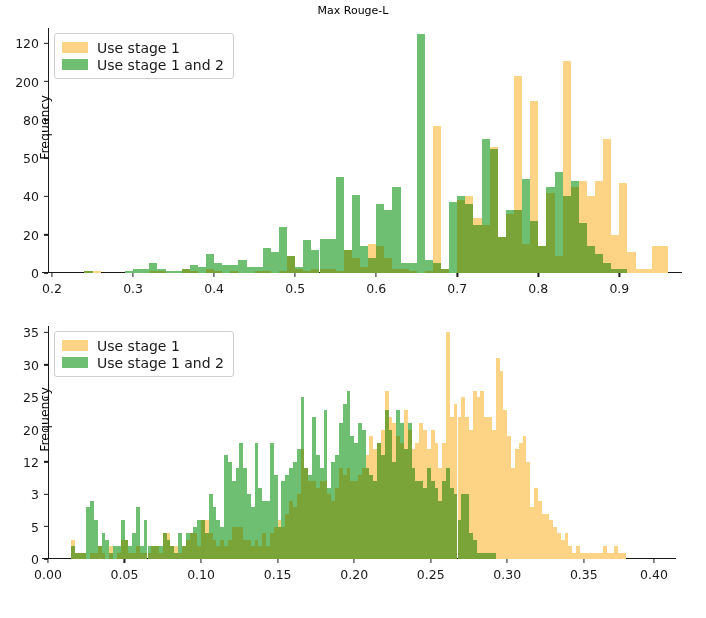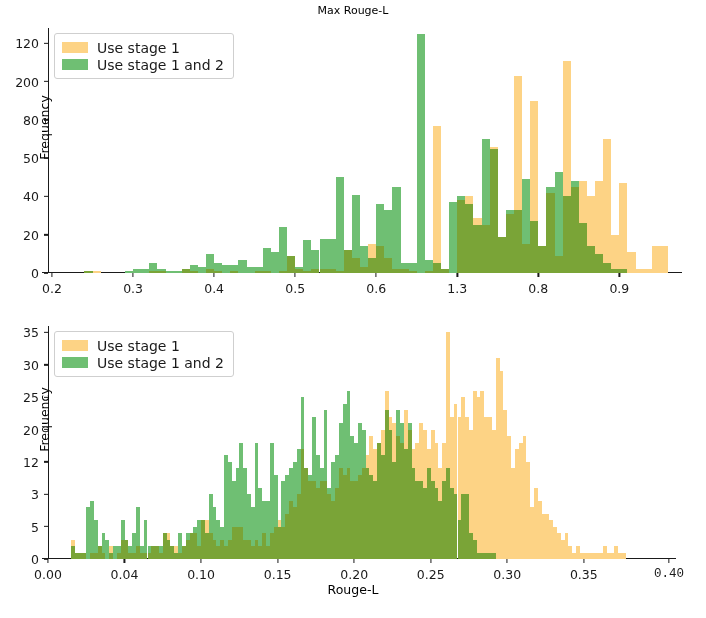--- a/index.html
+++ b/index.html
@@ -314,21 +314,21 @@
           <div class="ytick" style="top: 91.875px;">80</div>
           <div class="ytick" style="top: 53.5938px;">200</div>
           <div class="ytick" style="top: 15.3125px;">120</div>
         </div>
       <div id="xticks-max">
           <div class="xtick" style="left: 4.05229px;">0.2</div>
           <div class="xtick" style="left: 85.098px;">0.3</div>
           <div class="xtick" style="left: 166.144px;">0.4</div>
           <div class="xtick" style="left: 247.19px;">0.5</div>
           <div class="xtick" style="left: 328.235px;">0.6</div>
-          <div class="xtick" style="left: 409.281px;">1.3</div>
+          <div class="xtick" style="left: 409.281px;">0.7</div>
           <div class="xtick" style="left: 490.327px;">0.8</div>
           <div class="xtick" style="left: 571.373px;">0.9</div>
         </div>
 
       <div class="legend" id="legend-max">
         <div class="legend-row">
           <span class="legend-swatch" id="sw-max-0" style="background: rgb(253, 211, 133);"></span>
           <span class="legend-label">Use stage 1</span>
         </div>
         <div class="legend-row">
@@ -592,38 +592,37 @@
           <div class="ytick" style="top: 200.639px;">5</div>
           <div class="ytick" style="top: 168.278px;">3</div>
           <div class="ytick" style="top: 135.917px;">12</div>
           <div class="ytick" style="top: 103.556px;">20</div>
           <div class="ytick" style="top: 71.1944px;">25</div>
           <div class="ytick" style="top: 38.8333px;">30</div>
           <div class="ytick" style="top: 6.47222px;">35</div>
         </div>
       <div id="xticks-avg">
           <div class="xtick" style="left: 0px;">0.00</div>
-          <div class="xtick" style="left: 76.5432px;">0.04</div>
+          <div class="xtick" style="left: 76.5432px;">0.05</div>
           <div class="xtick" style="left: 153.086px;">0.10</div>
           <div class="xtick" style="left: 229.63px;">0.15</div>
           <div class="xtick" style="left: 306.173px;">0.20</div>
           <div class="xtick" style="left: 382.716px;">0.25</div>
           <div class="xtick" style="left: 459.259px;">0.30</div>
           <div class="xtick" style="left: 535.802px;">0.35</div>
-          <div class="xtick" style="left: 621px; font-family: Liberation Mono, monospace;">0.40</div>
+          <div class="xtick" style="left: 606px;">0.40</div>
         </div>
 
       <div class="legend" id="legend-avg">
         <div class="legend-row">
           <span class="legend-swatch" id="sw-avg-0" style="background: rgb(253, 211, 133);"></span>
           <span class="legend-label">Use stage 1</span>
         </div>
         <div class="legend-row">
           <span class="legend-swatch" id="sw-avg-1" style="background: rgb(111, 191, 115);"></span>
           <span class="legend-label">Use stage 1 and 2</span>
         </div>
       </div>
     </div>
 
-    <div class="xlabel" id="xlabel-avg">Rouge-L</div>
   </div>
 
 </div>
 
 </body></html>

